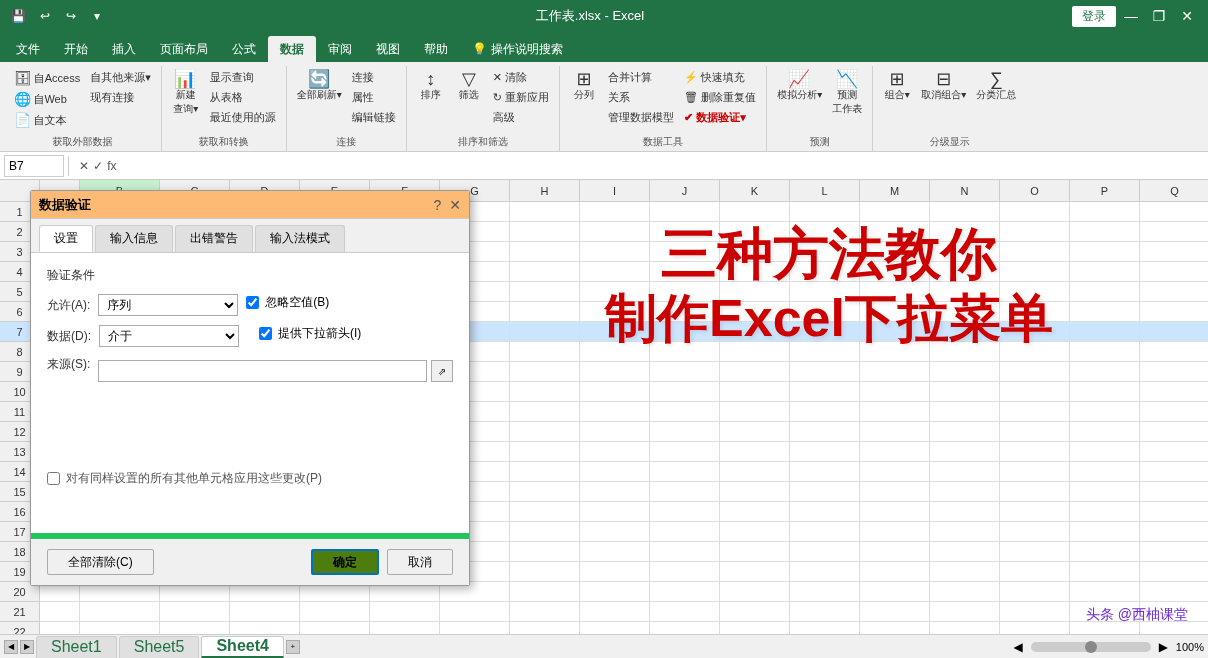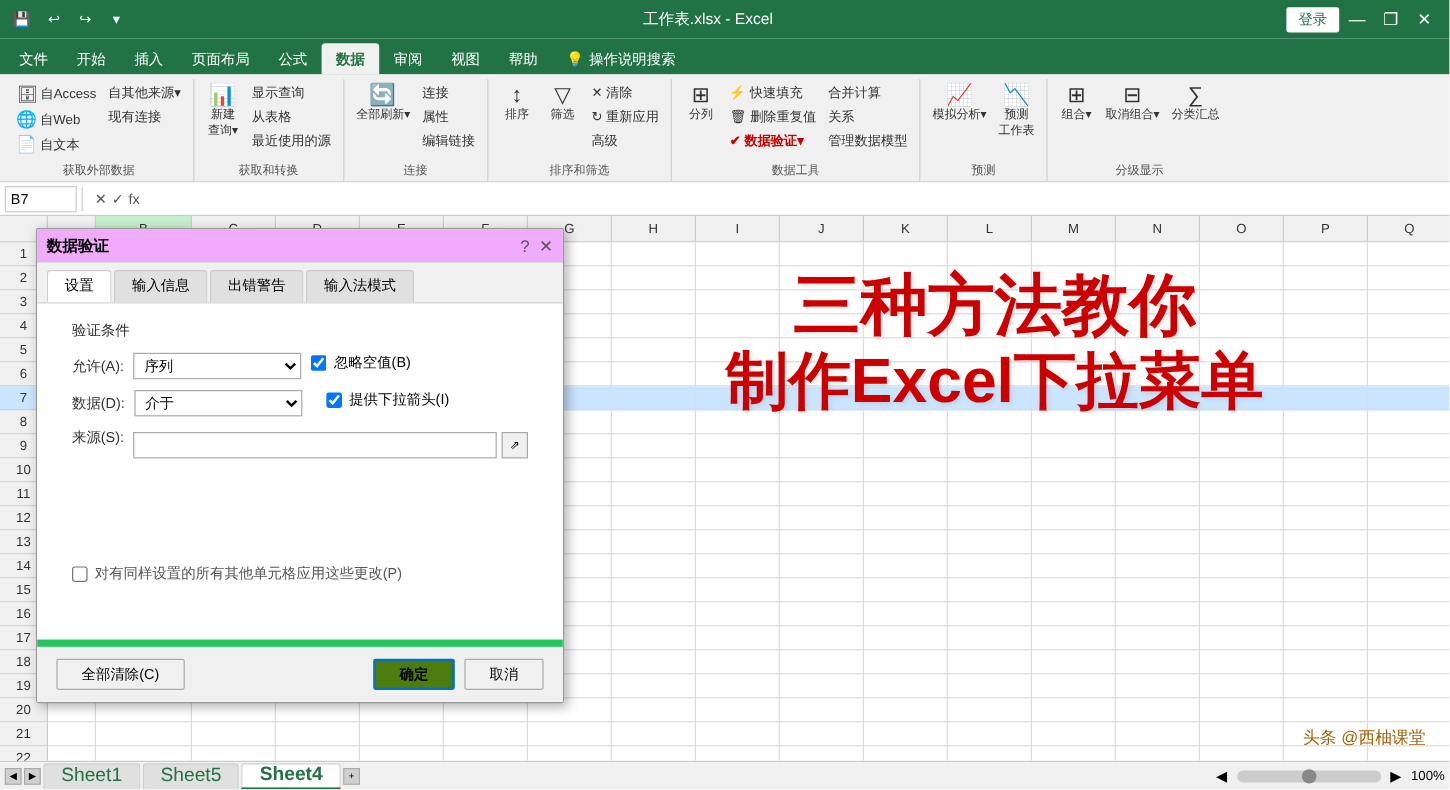--- a/index.html
+++ b/index.html
@@ -228,21 +228,21 @@
       left: 30px;
       width: 440px;
       background: #f0f0f0;
       border: 1px solid #999;
       box-shadow: 3px 3px 10px rgba(0,0,0,0.3);
       pointer-events: all;
       border-radius: 2px;
     }
     .dialog-titlebar {
       height: 28px;
-      background: #f0abfc;
+      background: #fdba74;
       display: flex;
       align-items: center;
       justify-content: space-between;
       padding: 0 8px;
       border-bottom: 1px solid #ccc;
       font-size: 13px;
       font-weight: bold;
       border-radius: 2px 2px 0 0;
     }
     .dialog-close { cursor: pointer; font-size: 14px; color: #555; background: none; border: none; }
@@ -258,21 +258,21 @@
       padding: 4px 14px;
       cursor: pointer;
       font-size: 12px;
       border: 1px solid #ccc;
       background: #e0e0e0;
       border-bottom: none;
       margin-right: 2px;
       border-radius: 3px 3px 0 0;
     }
     .dialog-tab.active { background: #fff; border-bottom: 1px solid #fff; z-index: 1; position: relative; }
-    .dialog-body { padding: 14px 29px; background: #fff; min-height: 280px; }
+    .dialog-body { padding: 14px 16px; background: #fff; min-height: 280px; }
     .dialog-section-title { font-size: 12px; color: #333; margin-bottom: 10px; font-weight: normal; }
     .dialog-row { display: flex; align-items: center; margin-bottom: 8px; gap: 8px; }
     .dialog-label { font-size: 12px; color: #333; white-space: nowrap; }
     .dialog-select {
       width: 140px;
       height: 22px;
       border: 1px solid #aaa;
       background: white;
       font-size: 12px;
       padding: 0 4px;
@@ -332,21 +332,21 @@
       line-height: 1.2;
       text-shadow: 2px 2px 4px rgba(0,0,0,0.1);
     }
 
     
     .watermark {
       position: absolute;
       bottom: 34px;
       right: 20px;
       font-size: 14px;
-      color: #a16207;
+      color: #6d28d9;
       pointer-events: none;
       z-index: 50;
     }
     .scroll-btn { width: 14px; height: 14px; background: #d0d0d0; border: 1px solid #aaa; cursor: pointer; display: flex; align-items: center; justify-content: center; font-size: 8px; }
 
     .bottom-bar {
       height: 24px;
       background: #f0f0f0;
       border-top: 1px solid #ccc;
       display: flex;
@@ -473,28 +473,28 @@
     </div>
     <div class="ribbon-group-label">排序和筛选</div>
   </div>
 
   <div class="ribbon-group" style="min-width:180px;">
     <div class="ribbon-group-content">
       <div class="ribbon-btn">
         <span class="icon">⊞</span>分列
       </div>
       <div class="ribbon-col">
+        <div class="ribbon-btn-small">合并计算</div>
+        <div class="ribbon-btn-small">关系</div>
+        <div class="ribbon-btn-small">管理数据模型</div>
+      </div>
+      <div class="ribbon-col">
         <div class="ribbon-btn-small">⚡ 快速填充</div>
         <div class="ribbon-btn-small">🗑 删除重复值</div>
         <div class="ribbon-btn-small" style="color:#cc0000;font-weight:bold;">✔ 数据验证▾</div>
-      </div>
-      <div class="ribbon-col">
-        <div class="ribbon-btn-small">合并计算</div>
-        <div class="ribbon-btn-small">关系</div>
-        <div class="ribbon-btn-small">管理数据模型</div>
       </div>
     </div>
     <div class="ribbon-group-label">数据工具</div>
   </div>
 
   <div class="ribbon-group" style="min-width:80px;">
     <div class="ribbon-group-content">
       <div class="ribbon-btn">
         <span class="icon">📈</span>模拟分析▾
       </div>

